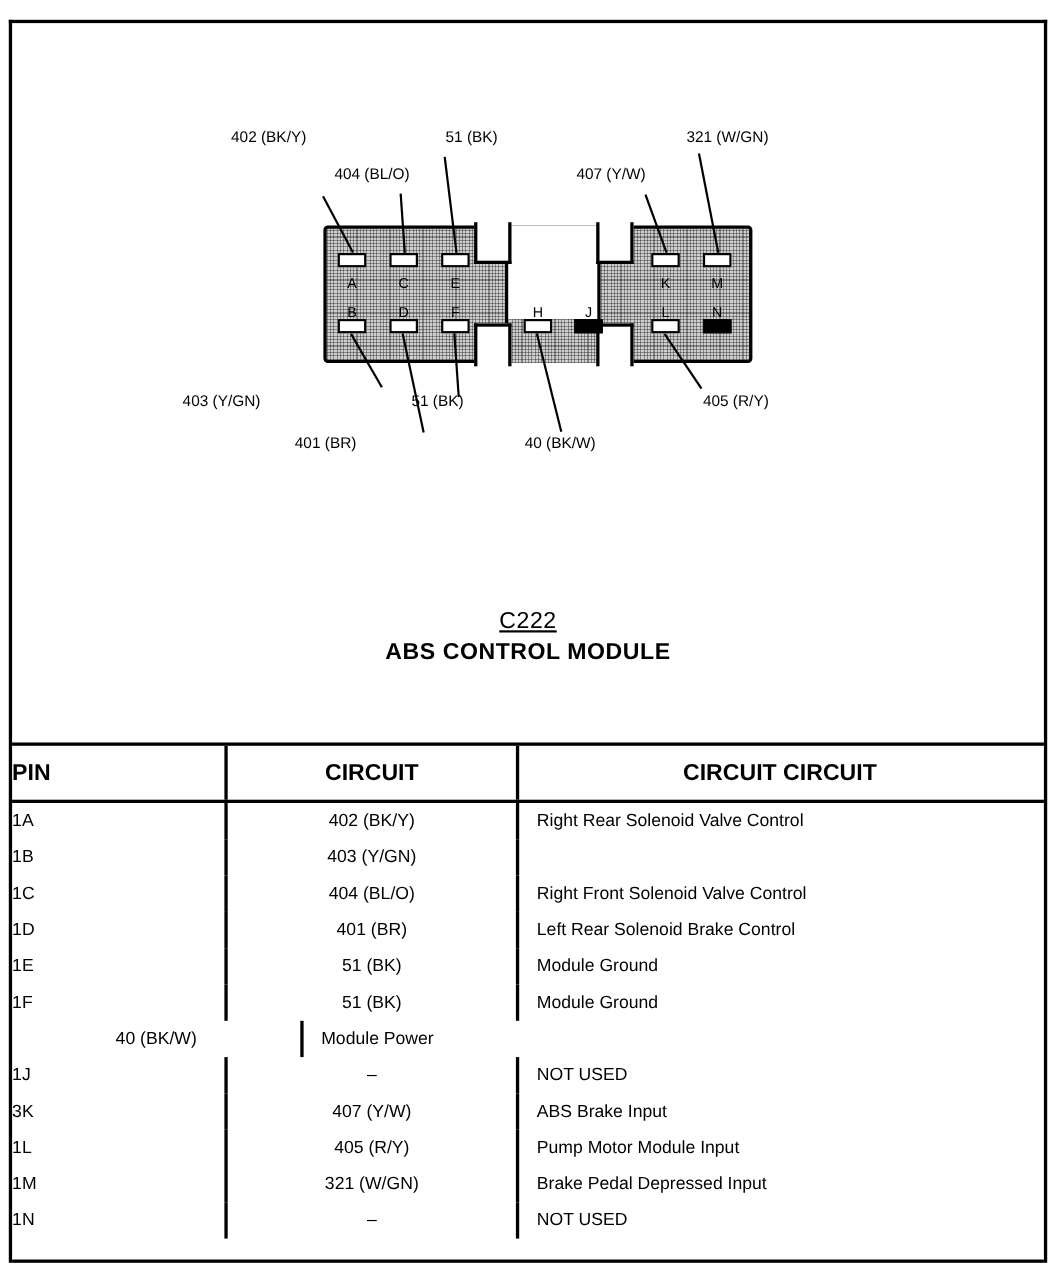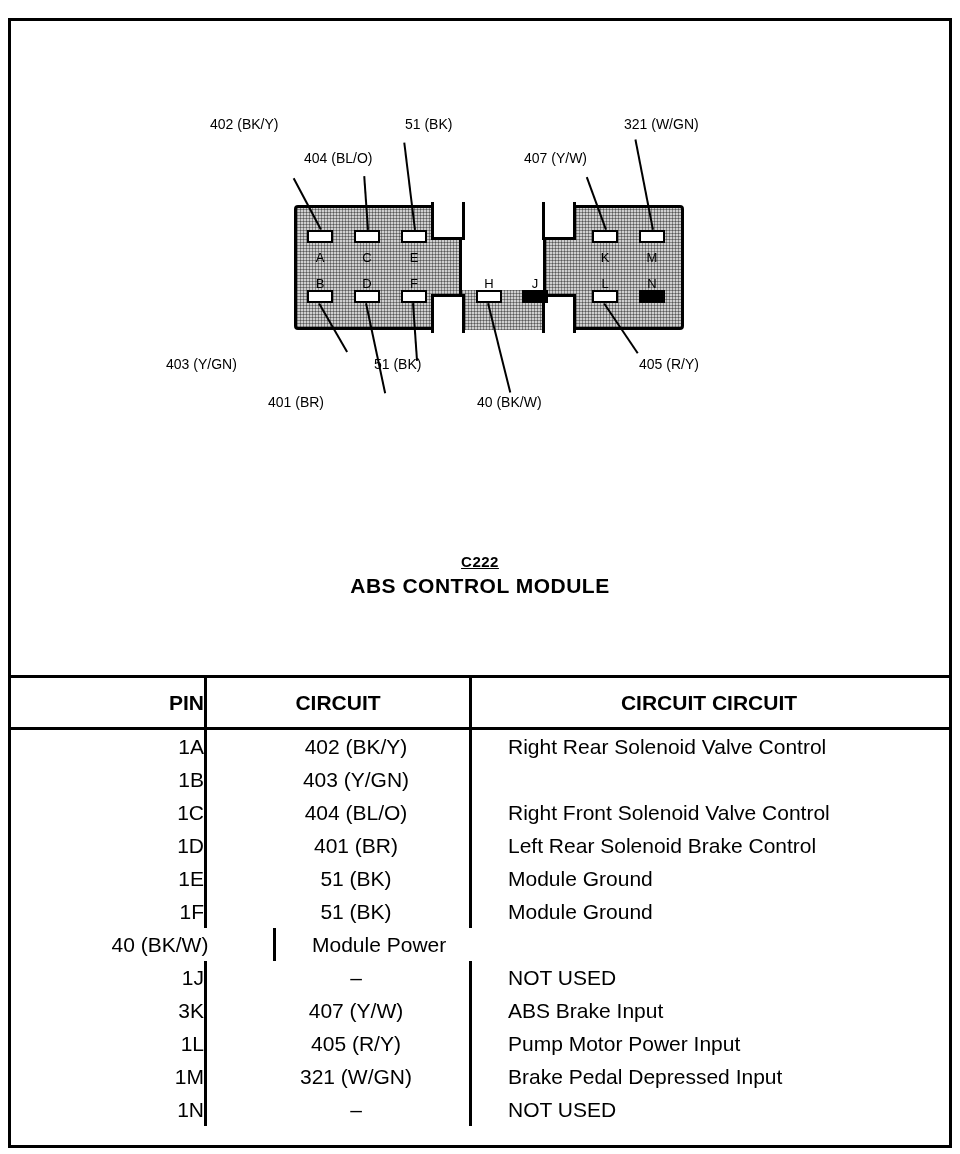--- a/index.html
+++ b/index.html
@@ -138,22 +138,22 @@
 
   
   #caption {
     position: absolute;
     left: 0;
     top: 553px;
     width: 960px;
     text-align: center;
   }
   #caption .c-title {
-    font-size: 15px;
-    font-weight: bold;
+    font-size: 21px;
+    font-weight: normal;
     text-decoration: underline;
     letter-spacing: 0.5px;
   }
   #caption .c-sub {
     font-size: 21px;
     font-weight: bold;
     margin-top: 4px;
     letter-spacing: 0.5px;
   }
   .tbl-wrap {
@@ -171,21 +171,21 @@
     border-bottom: 3px solid #000;
     display: flex;
     box-sizing: border-box;
   }
   .body-rows {
     display: block;
   }
   .col-pin {
     width: 196px;
     box-sizing: border-box;
-    text-align: right;
+    text-align: left;
     border-right: 3px solid #000;
   }
   .col-circ {
     width: 265px;
     box-sizing: border-box;
     text-align: center;
     border-right: 3px solid #000;
   }
   .col-func {
     width: 474px;
@@ -200,25 +200,24 @@
   .hdr-row .col-func {
     text-align: center;
     padding-left: 0;
   }
   .data-row {
     display: flex;
     height: 33px;
     box-sizing: border-box;
   }
   .data-row .col-pin, .data-row .col-circ, .data-row .col-func {
-    font-size: 21px;
+    font-size: 16px;
     line-height: 33px;
     height: 33px;
     overflow: hidden;
-    padding-left: 36px;
   }
 </style>
 </head>
 <body>
 
 <div id="page">
 
   <div class="page-border-top"></div>
   <div class="page-border-left"></div>
   <div class="page-border-right"></div>
@@ -337,21 +336,21 @@
           <div class="col-func">NOT USED</div>
         </div>
         <div class="data-row">
           <div class="col-pin">3K</div>
           <div class="col-circ">407  (Y/W)</div>
           <div class="col-func">ABS Brake Input</div>
         </div>
         <div class="data-row">
           <div class="col-pin">1L</div>
           <div class="col-circ">405  (R/Y)</div>
-          <div class="col-func">Pump Motor Power Input</div>
+          <div class="col-func">Pump Motor Module Input</div>
         </div>
         <div class="data-row">
           <div class="col-pin">1M</div>
           <div class="col-circ">321  (W/GN)</div>
           <div class="col-func">Brake Pedal Depressed Input</div>
         </div>
         <div class="data-row">
           <div class="col-pin">1N</div>
           <div class="col-circ">–</div>
           <div class="col-func">NOT USED</div>

